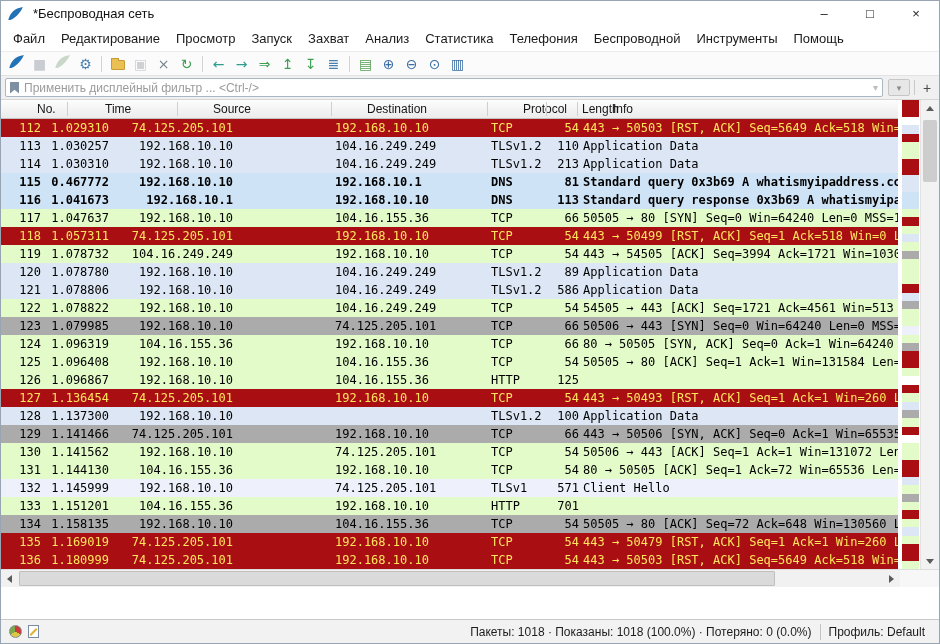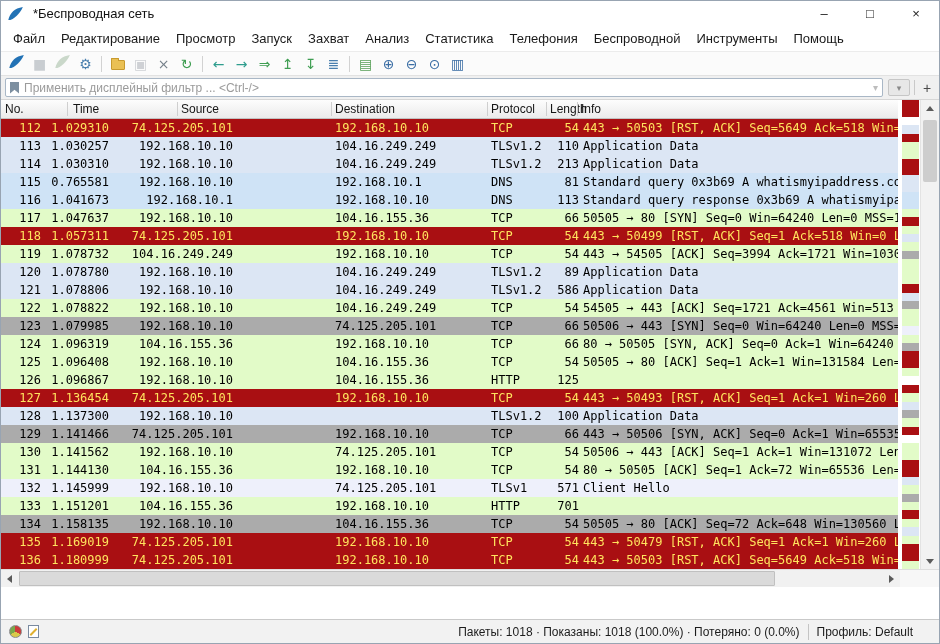--- a/index.html
+++ b/index.html
@@ -32,38 +32,38 @@
   .filter-input { border:none; outline:none; flex:1; font-size:12px; color:#222; background:transparent; font-family:"Liberation Sans",sans-serif; }
   .filter-input::placeholder { color:#9b9b9b; }
   .inner-caret { color:#bdbdbd; font-size:10px; margin-left:4px; }
   .expr-pill { width:22px; height:17px; background:#e7e7e7; border:1px solid #c6c6c6; border-radius:2px; margin:0 4px 0 5px; display:flex; align-items:center; justify-content:center; font-size:9px; color:#8a8a8a; }
   .filter-divider { width:1px; height:15px; background:#c9c9c9; margin-right:4px; }
   .add-filter-btn { width:16px; height:17px; display:flex; align-items:center; justify-content:center; font-size:14px; color:#4a4a4a; }
 
   
   .packetarea { position:relative; height:469px; background:#fff; flex:none; }
   .colheader { position:absolute; top:0; left:0; right:41px; height:19px; background:linear-gradient(#fdfdfd,#ebebeb); border-bottom:1px solid #c2c2c2; font-size:12px; color:#161616; }
-  .hl { position:absolute; top:2px; white-space:nowrap; }
+  .hl { position:absolute; top:2px; white-space:nowrap;margin-left:32px; }
   .hsep { position:absolute; top:2px; bottom:2px; width:1px; background:#cfcfcf; }
 
   .rows { position:absolute; top:19px; left:0; right:41px; bottom:0; overflow:hidden; font-family:"DejaVu Sans Mono","Liberation Mono",monospace; font-size:12px; color:#000; }
   .prow { position:relative; height:18px; line-height:18px; white-space:pre; }
   .cell { position:absolute; top:0; height:18px; overflow:hidden; }
   .c-no    { left:0;    width:40px;  text-align:right; }
   .c-time  { left:46px; width:62px;  text-align:right; }
   .c-src   { left:112px;width:120px; text-align:right; }
   .c-dst   { left:334px;width:152px; }
   .c-proto { left:490px;width:54px;  }
   .c-len   { left:544px;width:34px;  text-align:right; }
   .c-info  { left:582px;right:0;     }
 
   .row-rst   { background:var(--row-rst-bg);  color:var(--row-rst-fg); }
   .row-tcp   { background:var(--row-tcp-bg);  }
   .row-tls   { background:var(--row-tls-bg);  }
-  .row-dns   { background:var(--row-dns-bg);  }
+  .row-dns   { background:var(--row-dns-bg);font-weight:bold;  }
   .row-syn   { background:var(--row-syn-bg);  }
   .row-hello { background:var(--row-hello-bg);}
 
   
   .minimap { position:absolute; top:0; right:20px; width:19px; bottom:0; display:flex; flex-direction:column; border-left:2px solid #fff; background:#fff; }
   .minimap .stripe { flex:1; }
   .vscroll { position:absolute; top:0; right:0; width:19px; bottom:0; background:#f2f2f2; border-left:1px solid #e3e3e3; }
   .vbtn { position:absolute; left:0; right:0; height:16px; display:flex; align-items:center; justify-content:center; }
   .tri-up   { width:0; height:0; border-left:4px solid transparent; border-right:4px solid transparent; border-bottom:5px solid #5a5a5a; }
   .tri-down { width:0; height:0; border-left:4px solid transparent; border-right:4px solid transparent; border-top:5px solid #5a5a5a; }
@@ -82,21 +82,21 @@
 
   
   .statusbar { height:24px; background:#f2f2f2; border-top:1px solid #c9c9c9; display:flex; align-items:center; font-size:12px; color:#1c1c1c; padding:0 8px; flex:none; }
   .expert-icon { width:13px; height:13px; border-radius:50%; border:1px solid #8a8a8a; background:conic-gradient(#cc3b3b 0 33%, #d9c94a 33% 66%, #7aa84a 66% 100%); flex:none; }
   .comment-icon { position:relative; width:11px; height:13px; background:#fff; border:1px solid #7a8aa0; margin-left:6px; flex:none; }
   .comment-icon::after { content:""; position:absolute; top:5px; left:0; width:9px; height:2px; background:#e0b030; transform:rotate(-45deg); }
   .status-file { margin-left:8px; white-space:nowrap; }
   .status-spacer { flex:1; }
   .status-stats { white-space:nowrap; }
   .status-div { width:1px; height:16px; background:#c4c4c4; margin:0 8px; }
-  .status-profile { white-space:nowrap; margin-right:18px; }
+  .status-profile { white-space:nowrap; margin-right:6px; }
 </style>
 </head>
 <body>
 
 <div class="window">
 
   <div class="titlebar">
     <span class="app-icon">
       <svg width="17" height="15" viewBox="0 0 17 15">
           <path d="M1.3 14 C2.8 6.8 7.6 2.2 15.8 0.9 C13.8 6 9.6 11 3.4 14 Z" fill="#2272b5"></path>
@@ -214,21 +214,21 @@
       <span class="hsep" style="left:330px"></span>
       <span class="hsep" style="left:486px"></span>
       <span class="hsep" style="left:545px"></span>
       <span class="hsep" style="left:576px"></span>
     </div>
 
     <div class="rows">
         <div class="prow row-rst"><span class="cell c-no">112</span><span class="cell c-time">1.029310</span><span class="cell c-src">74.125.205.101</span><span class="cell c-dst">192.168.10.10</span><span class="cell c-proto">TCP</span><span class="cell c-len">54</span><span class="cell c-info">443 → 50503 [RST, ACK] Seq=5649 Ack=518 Win=0 Len=0</span></div>
         <div class="prow row-tls"><span class="cell c-no">113</span><span class="cell c-time">1.030257</span><span class="cell c-src">192.168.10.10</span><span class="cell c-dst">104.16.249.249</span><span class="cell c-proto">TLSv1.2</span><span class="cell c-len">110</span><span class="cell c-info">Application Data</span></div>
         <div class="prow row-tls"><span class="cell c-no">114</span><span class="cell c-time">1.030310</span><span class="cell c-src">192.168.10.10</span><span class="cell c-dst">104.16.249.249</span><span class="cell c-proto">TLSv1.2</span><span class="cell c-len">213</span><span class="cell c-info">Application Data</span></div>
-        <div class="prow row-dns"><span class="cell c-no">115</span><span class="cell c-time">0.765581</span><span class="cell c-src">192.168.10.10</span><span class="cell c-dst">192.168.10.1</span><span class="cell c-proto">DNS</span><span class="cell c-len">81</span><span class="cell c-info">Standard query 0x3b69 A whatismyipaddress.com</span></div>
+        <div class="prow row-dns"><span class="cell c-no">115</span><span class="cell c-time">0.467772</span><span class="cell c-src">192.168.10.10</span><span class="cell c-dst">192.168.10.1</span><span class="cell c-proto">DNS</span><span class="cell c-len">81</span><span class="cell c-info">Standard query 0x3b69 A whatismyipaddress.com</span></div>
         <div class="prow row-dns"><span class="cell c-no">116</span><span class="cell c-time">1.041673</span><span class="cell c-src">192.168.10.1</span><span class="cell c-dst">192.168.10.10</span><span class="cell c-proto">DNS</span><span class="cell c-len">113</span><span class="cell c-info">Standard query response 0x3b69 A whatismyipaddress.com A 104.16.155.36</span></div>
         <div class="prow row-tcp"><span class="cell c-no">117</span><span class="cell c-time">1.047637</span><span class="cell c-src">192.168.10.10</span><span class="cell c-dst">104.16.155.36</span><span class="cell c-proto">TCP</span><span class="cell c-len">66</span><span class="cell c-info">50505 → 80 [SYN] Seq=0 Win=64240 Len=0 MSS=1460 WS=256 SACK_PERM=1</span></div>
         <div class="prow row-rst"><span class="cell c-no">118</span><span class="cell c-time">1.057311</span><span class="cell c-src">74.125.205.101</span><span class="cell c-dst">192.168.10.10</span><span class="cell c-proto">TCP</span><span class="cell c-len">54</span><span class="cell c-info">443 → 50499 [RST, ACK] Seq=1 Ack=518 Win=0 Len=0</span></div>
         <div class="prow row-tcp"><span class="cell c-no">119</span><span class="cell c-time">1.078732</span><span class="cell c-src">104.16.249.249</span><span class="cell c-dst">192.168.10.10</span><span class="cell c-proto">TCP</span><span class="cell c-len">54</span><span class="cell c-info">443 → 54505 [ACK] Seq=3994 Ack=1721 Win=1030 Len=0</span></div>
         <div class="prow row-tls"><span class="cell c-no">120</span><span class="cell c-time">1.078780</span><span class="cell c-src">192.168.10.10</span><span class="cell c-dst">104.16.249.249</span><span class="cell c-proto">TLSv1.2</span><span class="cell c-len">89</span><span class="cell c-info">Application Data</span></div>
         <div class="prow row-tls"><span class="cell c-no">121</span><span class="cell c-time">1.078806</span><span class="cell c-src">192.168.10.10</span><span class="cell c-dst">104.16.249.249</span><span class="cell c-proto">TLSv1.2</span><span class="cell c-len">586</span><span class="cell c-info">Application Data</span></div>
         <div class="prow row-tcp"><span class="cell c-no">122</span><span class="cell c-time">1.078822</span><span class="cell c-src">192.168.10.10</span><span class="cell c-dst">104.16.249.249</span><span class="cell c-proto">TCP</span><span class="cell c-len">54</span><span class="cell c-info">54505 → 443 [ACK] Seq=1721 Ack=4561 Win=513 Len=0</span></div>
         <div class="prow row-syn"><span class="cell c-no">123</span><span class="cell c-time">1.079985</span><span class="cell c-src">192.168.10.10</span><span class="cell c-dst">74.125.205.101</span><span class="cell c-proto">TCP</span><span class="cell c-len">66</span><span class="cell c-info">50506 → 443 [SYN] Seq=0 Win=64240 Len=0 MSS=1460 WS=256 SACK_PERM=1</span></div>
         <div class="prow row-tcp"><span class="cell c-no">124</span><span class="cell c-time">1.096319</span><span class="cell c-src">104.16.155.36</span><span class="cell c-dst">192.168.10.10</span><span class="cell c-proto">TCP</span><span class="cell c-len">66</span><span class="cell c-info">80 → 50505 [SYN, ACK] Seq=0 Ack=1 Win=64240 Len=0 MSS=1460 WS=256</span></div>
         <div class="prow row-tcp"><span class="cell c-no">125</span><span class="cell c-time">1.096408</span><span class="cell c-src">192.168.10.10</span><span class="cell c-dst">104.16.155.36</span><span class="cell c-proto">TCP</span><span class="cell c-len">54</span><span class="cell c-info">50505 → 80 [ACK] Seq=1 Ack=1 Win=131584 Len=0</span></div>

